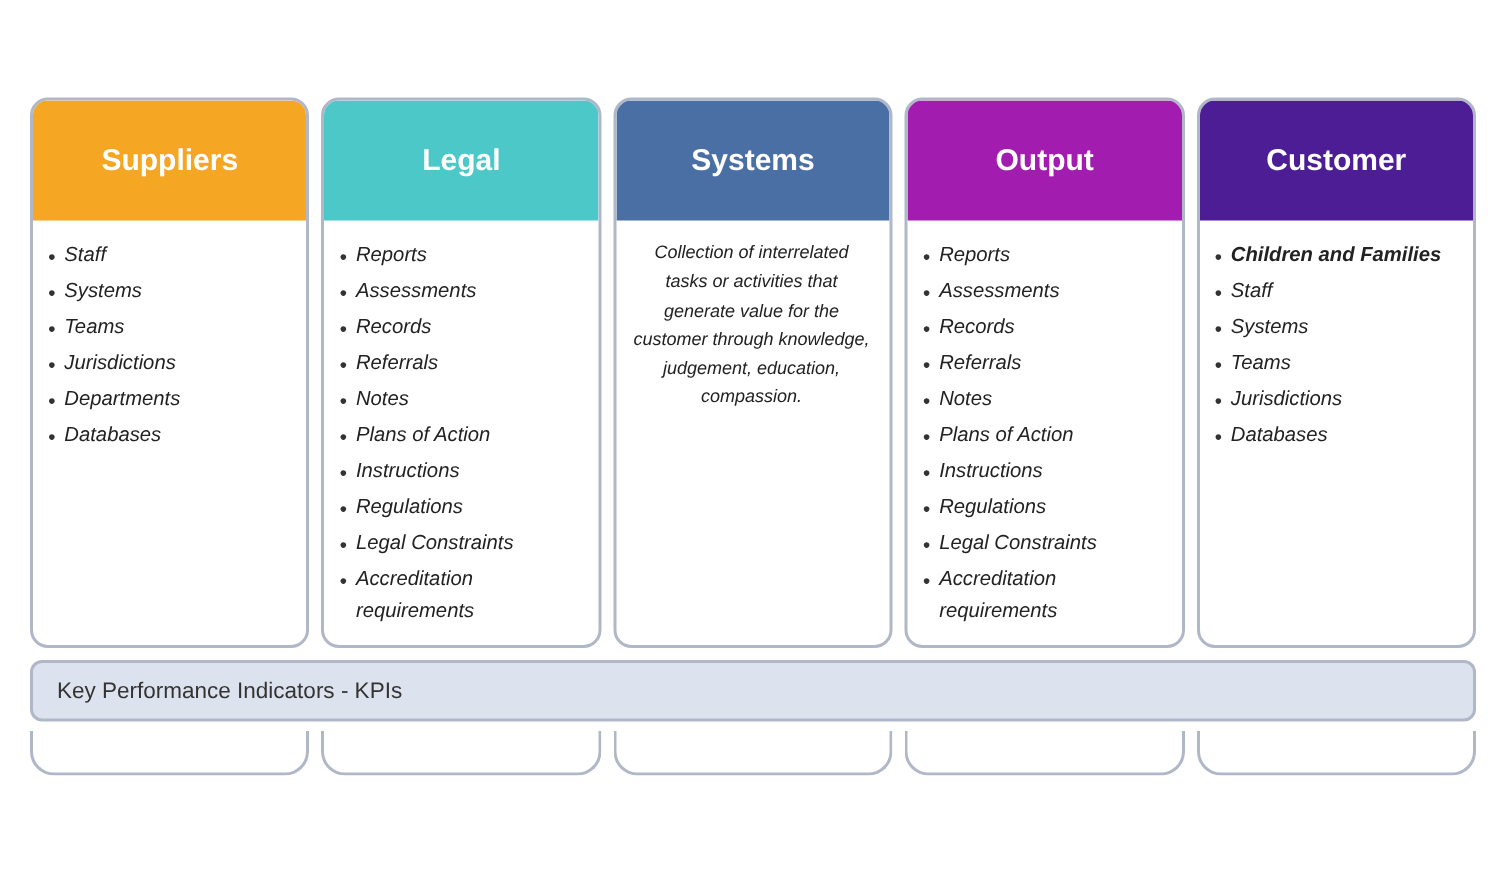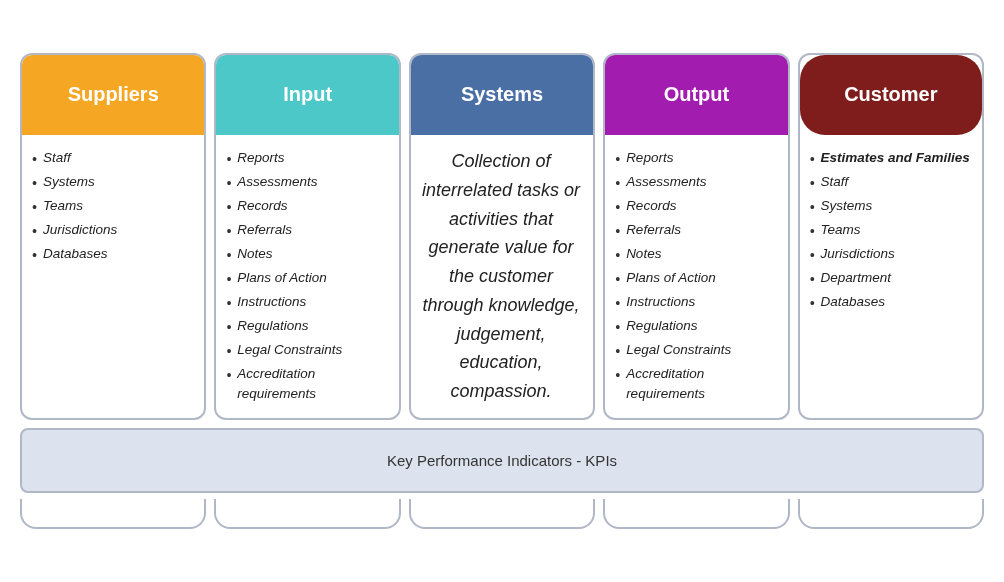--- a/index.html
+++ b/index.html
@@ -46,21 +46,21 @@
       min-height: 80px;
       display: flex;
       align-items: center;
       justify-content: center;
     }
 
     .col-suppliers .column-header { background: #F5A623; }
     .col-input .column-header { background: #4DC8C8; }
     .col-process .column-header { background: #4A6FA5; }
     .col-output .column-header { background: #a21caf; }
-    .col-customer .column-header { background: #7f1d1d; border-radius: 25px; }
+    .col-customer .column-header { background: #4c1d95; }
 
     .column-body {
       padding: 12px 12px 12px 10px;
       flex: 1;
       font-size: 13.5px;
       color: #222;
       line-height: 1.5;
       font-style: italic;
     }
 
@@ -81,38 +81,37 @@
       color: #333;
       font-size: 14px;
       flex-shrink: 0;
       margin-top: 1px;
     }
 
     .bold { font-weight: 700; }
 
     .process-text {
       text-align: center;
-      font-size: 18px;
+      font-size: 12px;
       color: #222;
       line-height: 1.6;
     }
 
     .bottom-bars {
       margin-top: 8px;
       display: flex;
       flex-direction: column;
       gap: 6px;
     }
 
     .bottom-bar {
       border: 2px solid #b0b8c8;
       border-radius: 8px;
       background: #dde3ee;
-      text-align: center;
-      padding: 22px 16px;
+      padding: 10px 16px;
       font-size: 15px;
       color: #333;
       font-weight: 400;
     }
 
     .connectors-row {
       display: flex;
       gap: 8px;
       margin-top: 6px;
     }
@@ -141,27 +140,30 @@
             <li>
               <span>Systems</span>
             </li>
             <li>
               <span>Teams</span>
             </li>
             <li>
               <span>Jurisdictions</span>
             </li>
             <li>
+              <span>Departments</span>
+            </li>
+            <li>
               <span>Databases</span>
             </li>
           </ul>
         </div>
       </div>
       <div class="column col-input">
-        <div class="column-header">Input</div>
+        <div class="column-header">Legal</div>
         <div class="column-body">
           <ul>
             <li>
               <span>Reports</span>
             </li>
             <li>
               <span>Assessments</span>
             </li>
             <li>
               <span>Records</span>
@@ -231,36 +233,33 @@
               <span>Accreditation requirements</span>
             </li>
           </ul>
         </div>
       </div>
       <div class="column col-customer">
         <div class="column-header">Customer</div>
         <div class="column-body">
           <ul>
             <li>
-              <span class="bold">Estimates and Families</span>
+              <span class="bold">Children and Families</span>
             </li>
             <li>
               <span>Staff</span>
             </li>
             <li>
               <span>Systems</span>
             </li>
             <li>
               <span>Teams</span>
             </li>
             <li>
               <span>Jurisdictions</span>
-            </li>
-            <li>
-              <span>Department</span>
             </li>
             <li>
               <span>Databases</span>
             </li>
           </ul>
         </div>
       </div>
     </div>
   <div class="bottom-bars" id="bottom-bars">
       <div class="bottom-bar">Key Performance Indicators - KPIs</div>

